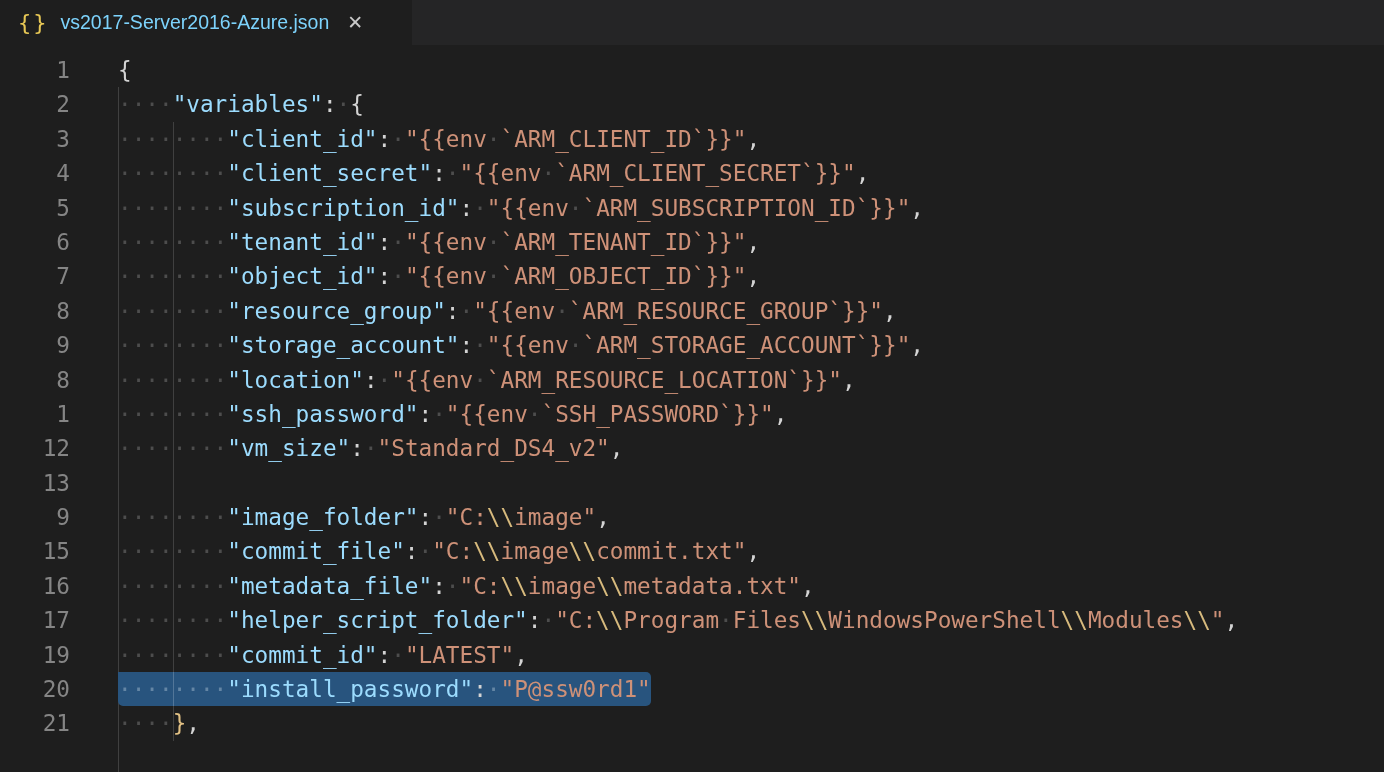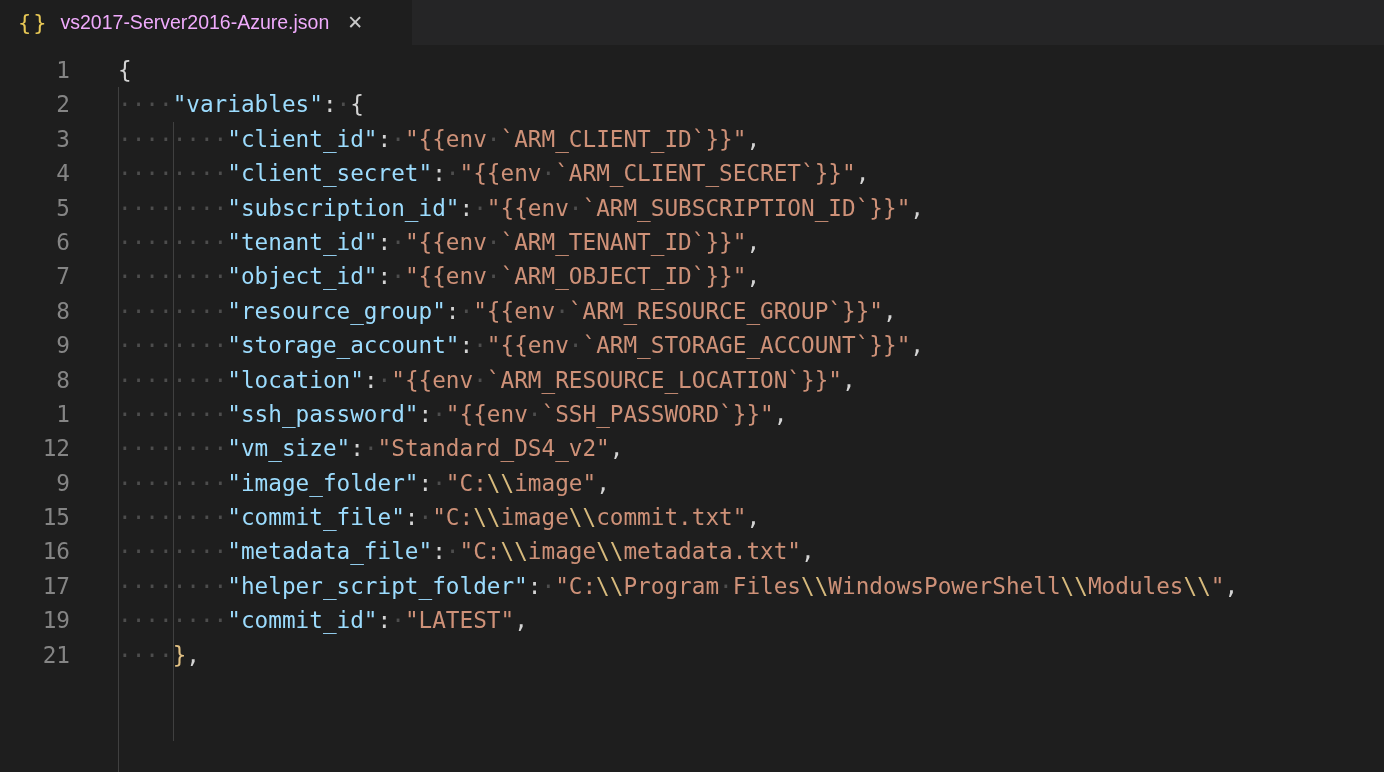--- a/index.html
+++ b/index.html
@@ -17,21 +17,21 @@
     background:#1e1e1e;color:#ffffff;
     padding:0 18px 0 18px;min-width:376px;
     cursor:pointer;
   }
   .json-icon{
     color:#e8c855;
     font-family:"DejaVu Sans Mono",monospace;
     font-size:22px;letter-spacing:2px;
     margin-right:12px;line-height:1;
   }
-  .tab-title{font-size:19.5px;color:#f0abfc;white-space:nowrap;}
+  .tab-title{font-size:19.5px;color:#7dd3fc;white-space:nowrap;}
   .close-btn{
     color:#c8c8c8;font-size:19px;margin-left:18px;line-height:1;
     font-family:"DejaVu Sans",sans-serif;
   }
   
   .editor{
     position:relative;
     height:727px;
     padding-top:8px;box-sizing:border-box;
     font-family:"DejaVu Sans Mono",monospace;
@@ -86,20 +86,22 @@
       <div class="line"><div class="lnum">3</div><div class="code"><span class="tok-ws">········</span><span class="tok-key">"client_id"</span><span class="tok-punct">:</span><span class="tok-ws">·</span><span class="tok-str">"{{env</span><span class="tok-ws">·</span><span class="tok-str">`ARM_CLIENT_ID`}}"</span><span class="tok-punct">,</span></div></div>
       <div class="line"><div class="lnum">4</div><div class="code"><span class="tok-ws">········</span><span class="tok-key">"client_secret"</span><span class="tok-punct">:</span><span class="tok-ws">·</span><span class="tok-str">"{{env</span><span class="tok-ws">·</span><span class="tok-str">`ARM_CLIENT_SECRET`}}"</span><span class="tok-punct">,</span></div></div>
       <div class="line"><div class="lnum">5</div><div class="code"><span class="tok-ws">········</span><span class="tok-key">"subscription_id"</span><span class="tok-punct">:</span><span class="tok-ws">·</span><span class="tok-str">"{{env</span><span class="tok-ws">·</span><span class="tok-str">`ARM_SUBSCRIPTION_ID`}}"</span><span class="tok-punct">,</span></div></div>
       <div class="line"><div class="lnum">6</div><div class="code"><span class="tok-ws">········</span><span class="tok-key">"tenant_id"</span><span class="tok-punct">:</span><span class="tok-ws">·</span><span class="tok-str">"{{env</span><span class="tok-ws">·</span><span class="tok-str">`ARM_TENANT_ID`}}"</span><span class="tok-punct">,</span></div></div>
       <div class="line"><div class="lnum">7</div><div class="code"><span class="tok-ws">········</span><span class="tok-key">"object_id"</span><span class="tok-punct">:</span><span class="tok-ws">·</span><span class="tok-str">"{{env</span><span class="tok-ws">·</span><span class="tok-str">`ARM_OBJECT_ID`}}"</span><span class="tok-punct">,</span></div></div>
       <div class="line"><div class="lnum">8</div><div class="code"><span class="tok-ws">········</span><span class="tok-key">"resource_group"</span><span class="tok-punct">:</span><span class="tok-ws">·</span><span class="tok-str">"{{env</span><span class="tok-ws">·</span><span class="tok-str">`ARM_RESOURCE_GROUP`}}"</span><span class="tok-punct">,</span></div></div>
       <div class="line"><div class="lnum">9</div><div class="code"><span class="tok-ws">········</span><span class="tok-key">"storage_account"</span><span class="tok-punct">:</span><span class="tok-ws">·</span><span class="tok-str">"{{env</span><span class="tok-ws">·</span><span class="tok-str">`ARM_STORAGE_ACCOUNT`}}"</span><span class="tok-punct">,</span></div></div>
       <div class="line"><div class="lnum">8</div><div class="code"><span class="tok-ws">········</span><span class="tok-key">"location"</span><span class="tok-punct">:</span><span class="tok-ws">·</span><span class="tok-str">"{{env</span><span class="tok-ws">·</span><span class="tok-str">`ARM_RESOURCE_LOCATION`}}"</span><span class="tok-punct">,</span></div></div>
       <div class="line"><div class="lnum">1</div><div class="code"><span class="tok-ws">········</span><span class="tok-key">"ssh_password"</span><span class="tok-punct">:</span><span class="tok-ws">·</span><span class="tok-str">"{{env</span><span class="tok-ws">·</span><span class="tok-str">`SSH_PASSWORD`}}"</span><span class="tok-punct">,</span></div></div>
       <div class="line"><div class="lnum">12</div><div class="code"><span class="tok-ws">········</span><span class="tok-key">"vm_size"</span><span class="tok-punct">:</span><span class="tok-ws">·</span><span class="tok-str">"Standard_DS4_v2"</span><span class="tok-punct">,</span></div></div>
+      <div class="line"><div class="lnum">13</div><div class="code"></div></div>
       <div class="line"><div class="lnum">9</div><div class="code"><span class="tok-ws">········</span><span class="tok-key">"image_folder"</span><span class="tok-punct">:</span><span class="tok-ws">·</span><span class="tok-str">"C:</span><span class="tok-esc">\\</span><span class="tok-str">image"</span><span class="tok-punct">,</span></div></div>
       <div class="line"><div class="lnum">15</div><div class="code"><span class="tok-ws">········</span><span class="tok-key">"commit_file"</span><span class="tok-punct">:</span><span class="tok-ws">·</span><span class="tok-str">"C:</span><span class="tok-esc">\\</span><span class="tok-str">image</span><span class="tok-esc">\\</span><span class="tok-str">commit.txt"</span><span class="tok-punct">,</span></div></div>
       <div class="line"><div class="lnum">16</div><div class="code"><span class="tok-ws">········</span><span class="tok-key">"metadata_file"</span><span class="tok-punct">:</span><span class="tok-ws">·</span><span class="tok-str">"C:</span><span class="tok-esc">\\</span><span class="tok-str">image</span><span class="tok-esc">\\</span><span class="tok-str">metadata.txt"</span><span class="tok-punct">,</span></div></div>
       <div class="line"><div class="lnum">17</div><div class="code"><span class="tok-ws">········</span><span class="tok-key">"helper_script_folder"</span><span class="tok-punct">:</span><span class="tok-ws">·</span><span class="tok-str">"C:</span><span class="tok-esc">\\</span><span class="tok-str">Program</span><span class="tok-ws">·</span><span class="tok-str">Files</span><span class="tok-esc">\\</span><span class="tok-str">WindowsPowerShell</span><span class="tok-esc">\\</span><span class="tok-str">Modules</span><span class="tok-esc">\\</span><span class="tok-str">"</span><span class="tok-punct">,</span></div></div>
       <div class="line"><div class="lnum">19</div><div class="code"><span class="tok-ws">········</span><span class="tok-key">"commit_id"</span><span class="tok-punct">:</span><span class="tok-ws">·</span><span class="tok-str">"LATEST"</span><span class="tok-punct">,</span></div></div>
+      <div class="line"><div class="lnum">20</div><div class="code"><span class="selection sel-last"><span class="tok-ws">········</span><span class="tok-key">"install_password"</span><span class="tok-punct">:</span><span class="tok-ws">·</span><span class="tok-str">"P@ssw0rd1"</span></span></div></div>
       <div class="line"><div class="lnum">21</div><div class="code"><span class="tok-ws">····</span><span class="tok-gold">}</span><span class="tok-punct">,</span></div></div>
     </div>
 </div>
 
 </body></html>

